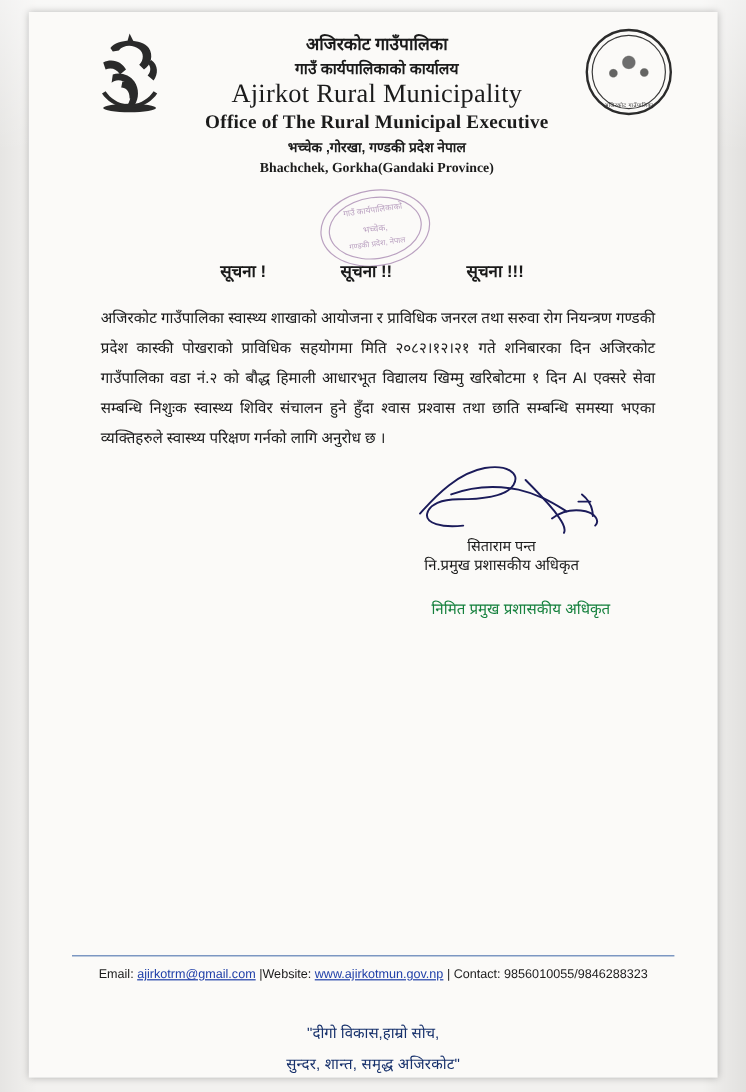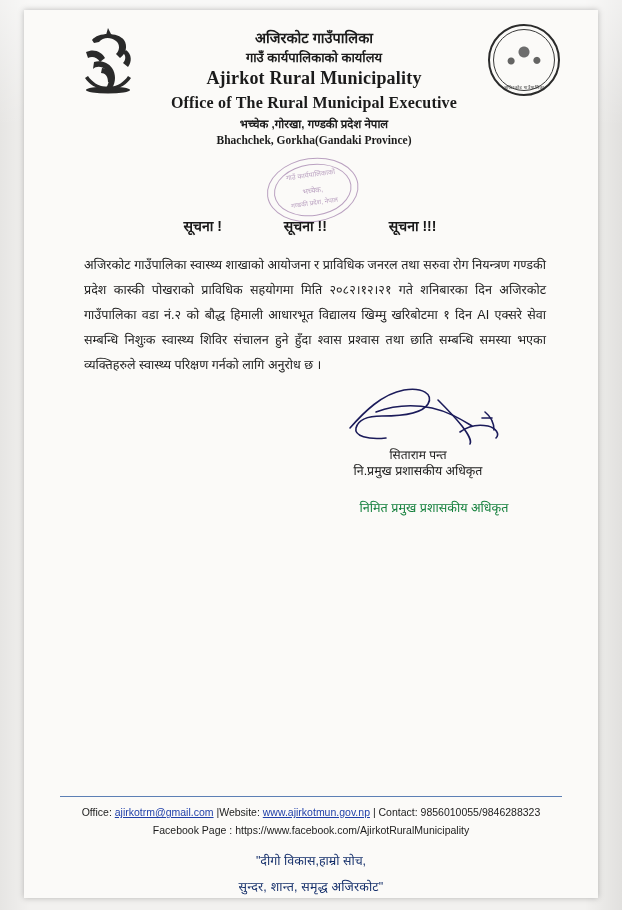--- a/index.html
+++ b/index.html
@@ -100,22 +100,22 @@
     font-family: "Liberation Sans", sans-serif;
     font-weight: 700;
   }
   .h-np2 {
     font-size: 13px;
     line-height: 19px;
     font-family: "Liberation Sans", sans-serif;
     font-weight: 700;
   }
   .h-en1 {
-    font-size: 18px;
-    font-weight: 700;
+    font-size: 22px;
+    font-weight: 400;
     line-height: 22px;
     letter-spacing: .2px;
   }
   .h-en2 {
     font-size: 16px;
     font-weight: 700;
     line-height: 24px;
     letter-spacing: .2px;
     margin-top: 2px;
   }
@@ -346,31 +346,27 @@
         </g>
       </svg>
     </div>
     <div class="sig-name">सिताराम पन्त</div>
     <div class="sig-post">नि.प्रमुख प्रशासकीय अधिकृत</div>
     <div class="sig-post2">निमित प्रमुख प्रशासकीय अधिकृत</div>
 
     <div class="footer-rule"></div>
     <div class="footer">
       <div>
-        <span>Office:</span>
+        <span>Email:</span>
         <span class="lnk">ajirkotrm@gmail.com</span>
         <span>|Website:</span>
         <span class="lnk">www.ajirkotmun.gov.np</span>
         <span>| Contact:</span>
         <span>9856010055/9846288323</span>
       </div>
-      <div>
-        <span>Facebook Page : </span>
-        <span>https://www.facebook.com/AjirkotRuralMunicipality</span>
-      </div>
     </div>
 
     <div class="slogan">
       <div class="l1">"दीगो विकास,हाम्रो सोच,</div>
       <div class="l2">सुन्दर, शान्त, समृद्ध अजिरकोट"</div>
     </div>
 
   </div>
 </div>
 

